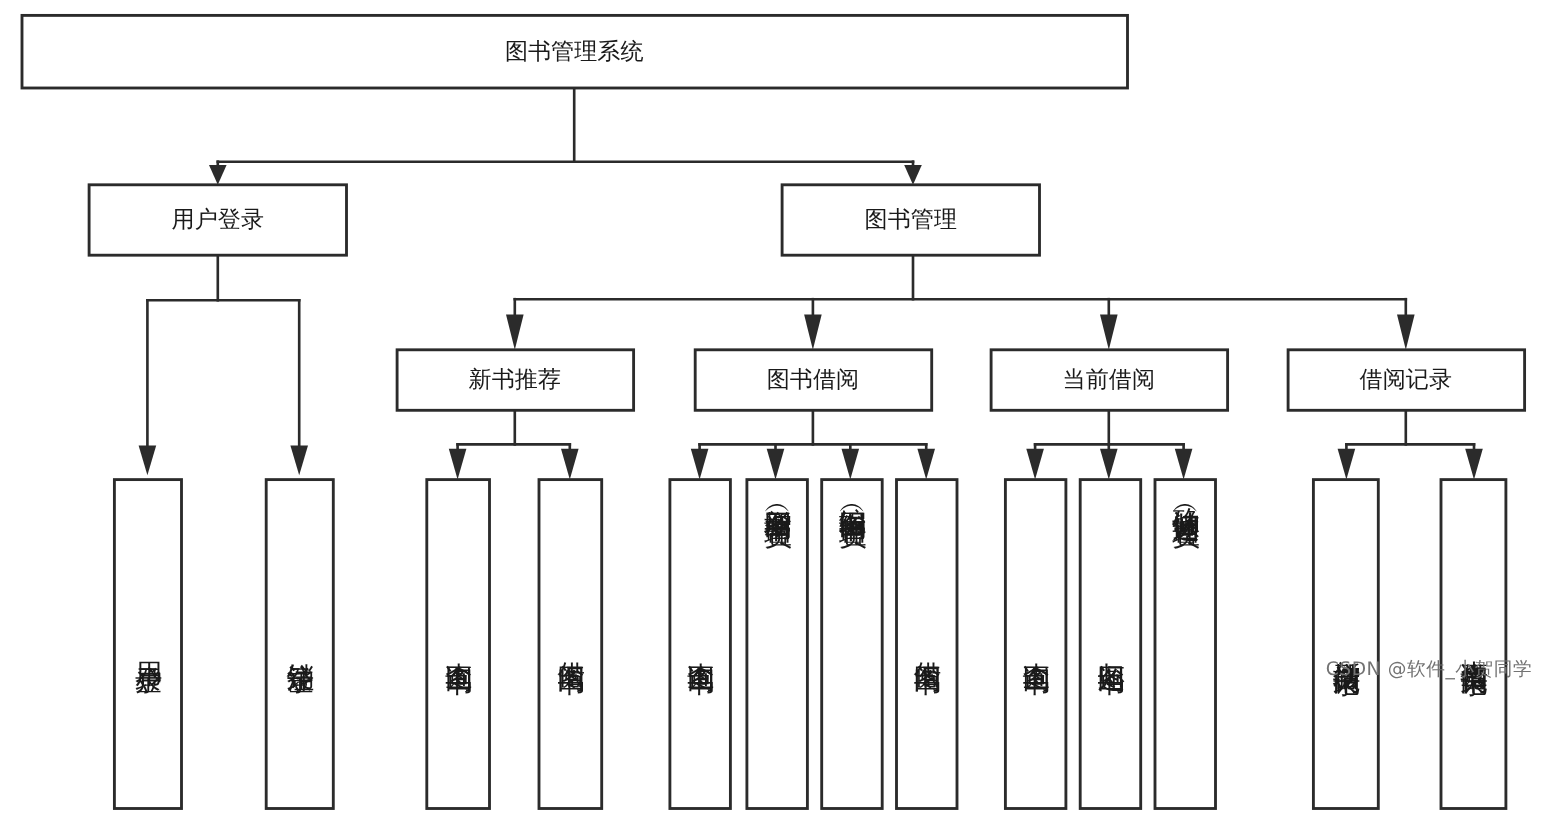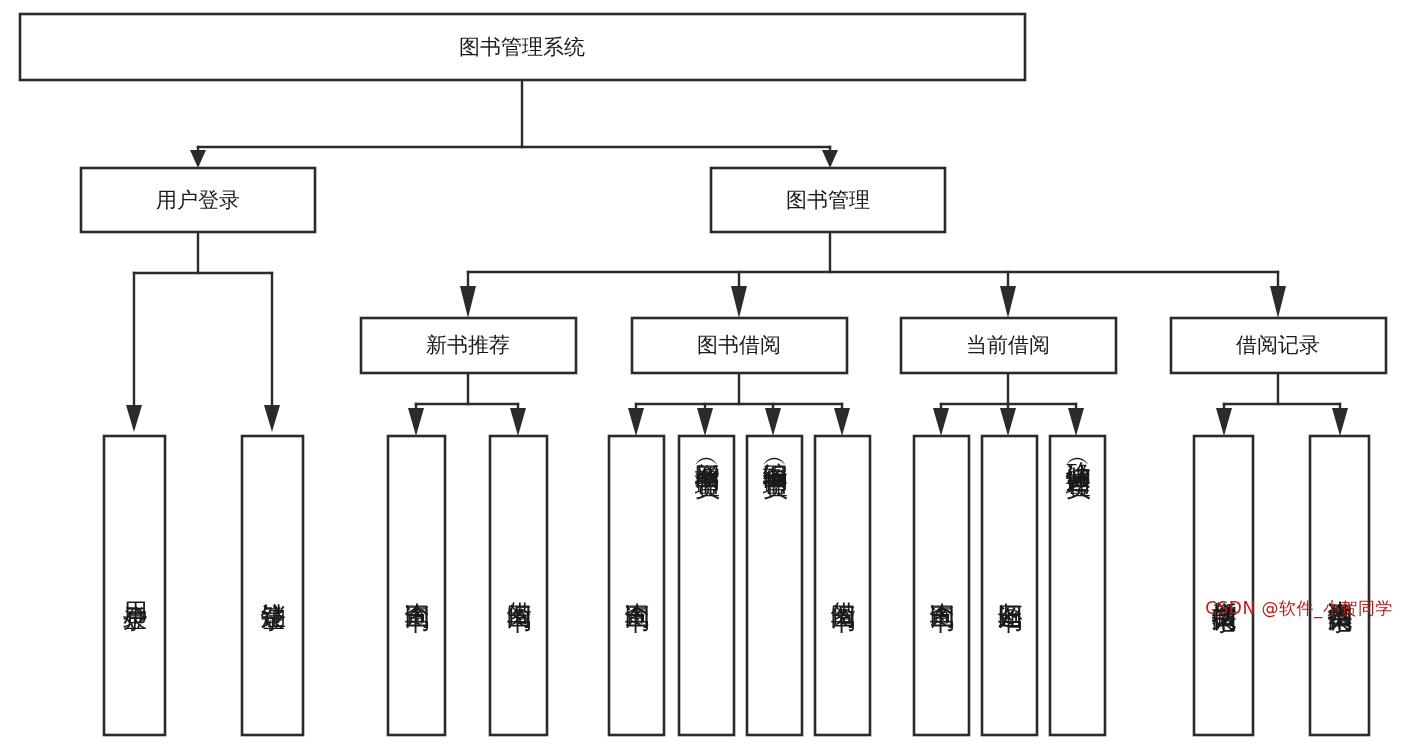--- a/index.html
+++ b/index.html
@@ -64,21 +64,21 @@
     letter-spacing: 2px;
     color: #1a1a1a;
     white-space: nowrap;
   }
   .watermark {
     position: absolute;
     right: 12px;
     bottom: 6px;
     font-family: "DejaVu Sans", "Liberation Sans", sans-serif;
     font-size: 17px;
-    color: #b91c1c;
+    color: #737373;
     letter-spacing: 0.5px;
     white-space: nowrap;
     margin-left: 40px;
   }
 </style>
 </head>
 <body>
 
 <div id="diagram-root">
 

